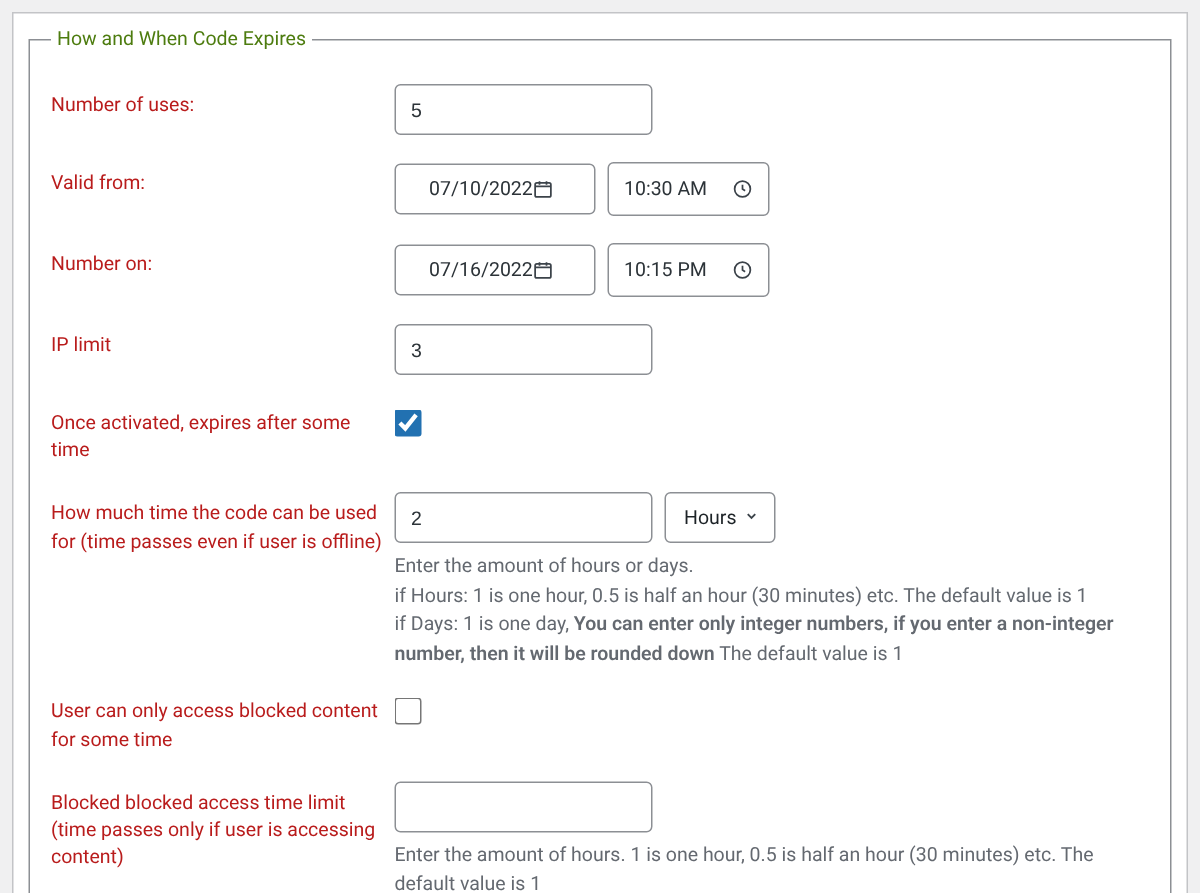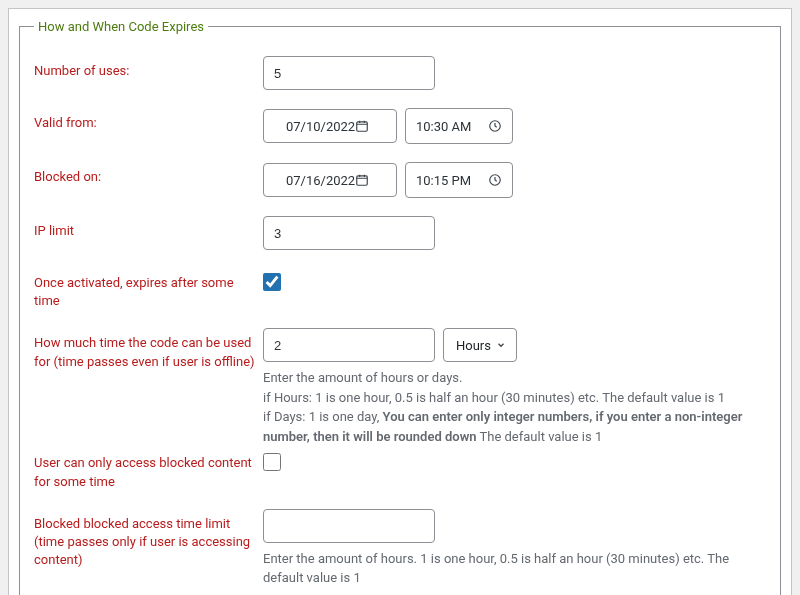--- a/index.html
+++ b/index.html
@@ -107,21 +107,21 @@
       width: 10px;
       height: 10px;
     }
     .desc {
       color: #646970;
       font-size: 13px;
       margin-top: 6px;
       line-height: 1.5;
     }
     .desc b { font-weight: 600; }
-    .row.tight { margin-top: 2px; }
+    .row.tight { margin-top: 14px; }
     .checkbox-cell {
       padding-top: 5px;
     }
   </style>
 </head>
 <body>
 
 <div class="outer">
   <fieldset>
     <legend>How and When Code Expires</legend>
@@ -153,21 +153,21 @@
                   <circle cx="12" cy="12" r="9"></circle>
                   <path d="M12 7v5l3 2"></path>
                 </svg>
             </span>
           </div>
         </div>
       </div>
     </div>
 
     <div class="row">
-      <div class="row-label">Blocked on:</div>
+      <div class="row-label">Number on:</div>
       <div class="row-field">
         <div class="ctrl-line">
           <div class="date-input">
             <span class="date-val">07/16/2022</span>
             <span>
               <svg class="icon-svg" viewBox="0 0 24 24" fill="none" stroke="#3c434a" stroke-width="2">
                   <rect x="3" y="5" width="18" height="16" rx="2"></rect>
                   <path d="M3 9h18M8 3v4M16 3v4"></path>
                 </svg>
             </span>

